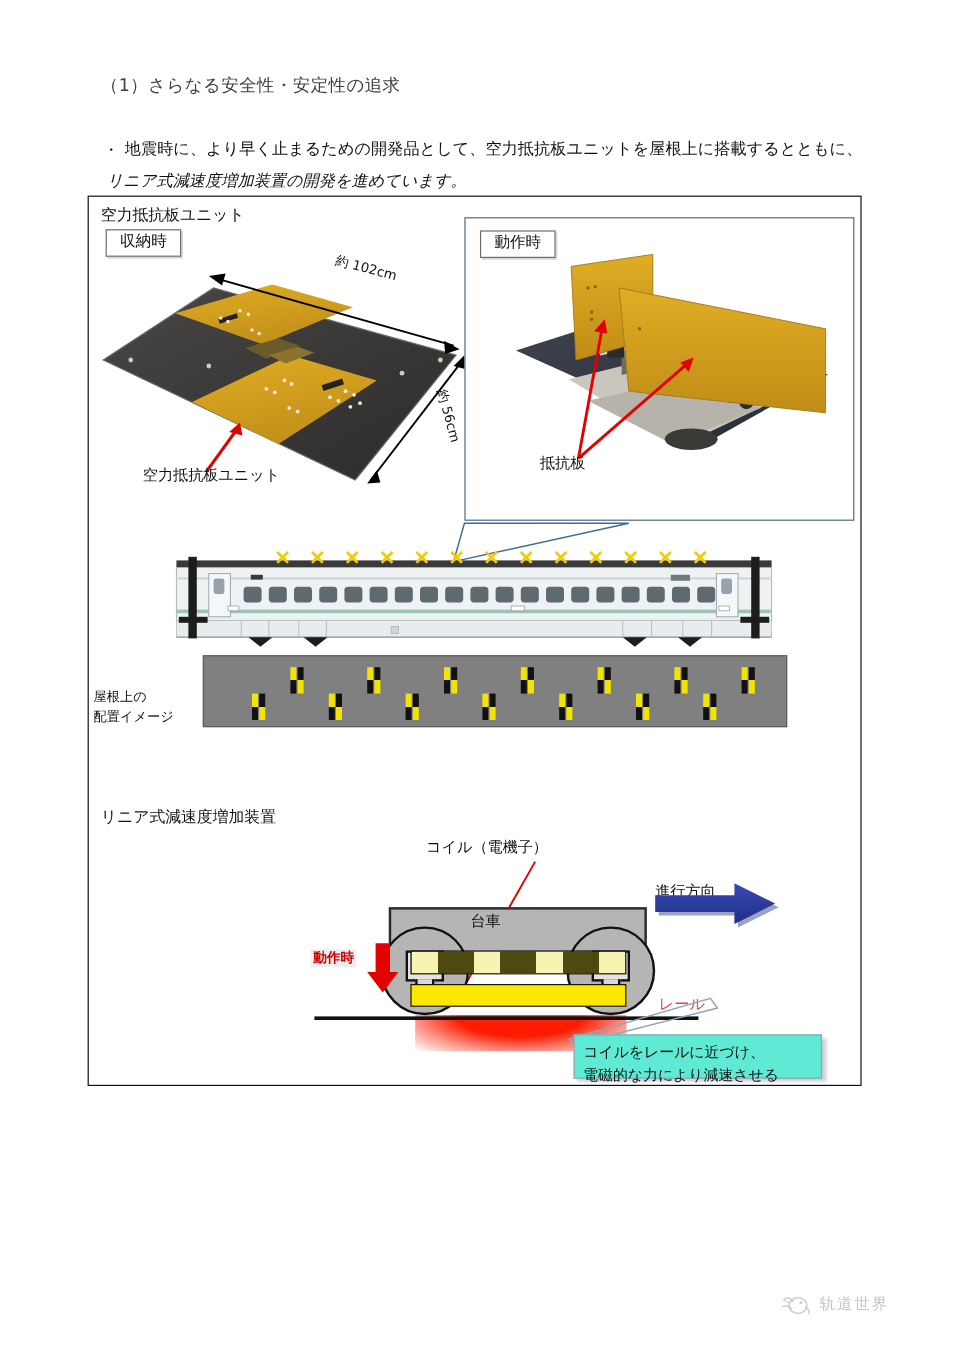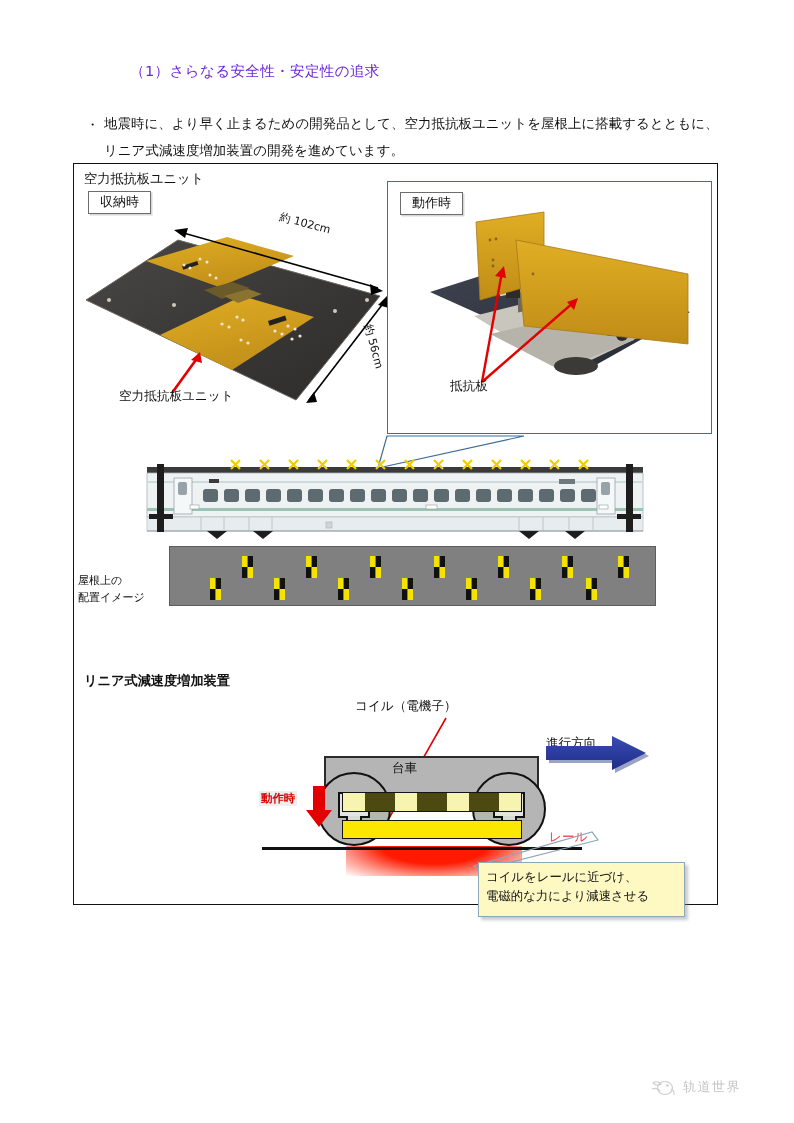--- a/index.html
+++ b/index.html
@@ -6,42 +6,42 @@
   body{
     width:794px;height:1123px;background:#ffffff;
     font-family:"DejaVu Sans","Liberation Sans",sans-serif;
     color:#1a1a1a;position:relative;overflow:hidden;
   }
   .page{position:absolute;inset:0;}
 
   
   .h-title{
     position:absolute;left:84px;top:62px;font-size:14.5px;letter-spacing:.4px;
-    color:#6d28d9;white-space:nowrap;margin-left:46px;
+    color:#404040;white-space:nowrap;
   }
   .bullet-dot{
     position:absolute;left:86px;top:116px;font-size:13px;color:#111;
   }
   .bullet-l1{
     position:absolute;left:104px;top:115px;font-size:13.4px;color:#111;
     letter-spacing:.1px;white-space:nowrap;
   }
   .bullet-l2{
-    position:absolute;left:104px;top:142px;font-size:13.4px;color:#111;
-    letter-spacing:.1px;white-space:nowrap;
+    position:absolute;left:89px;top:142px;font-size:13.4px;color:#111;
+    letter-spacing:.1px;white-space:nowrap;font-style:italic;
   }
 
   
   .figure-box{
     position:absolute;left:73px;top:163px;width:645px;height:742px;
     border:1.4px solid #111;background:#fff;box-sizing:border-box;
   }
 
   .lbl-unit-title{position:absolute;left:10px;top:6px;font-size:13.2px;color:#111;}
-  .lbl-linear-title{position:absolute;left:10px;top:508px;font-size:13.2px;color:#111;font-weight:bold;}
+  .lbl-linear-title{position:absolute;left:10px;top:508px;font-size:13.2px;color:#111;}
 
   .tag{
     position:absolute;border:1.4px solid #6d6d6d;background:#fff;
     font-size:13px;color:#111;padding:3px 11px 4px;line-height:1.1;
     box-shadow:1.5px 1.5px 0 rgba(140,140,140,.35);
   }
 
   
   .photo-left{position:absolute;left:8px;top:40px;width:318px;height:205px;}
   .photo-right-panel{
@@ -115,22 +115,22 @@
   }
   .lbl-daisha{position:absolute;left:318px;top:66px;font-size:12.6px;color:#111;}
   .lbl-rail{position:absolute;left:475px;top:135px;font-size:12.6px;color:#ef4444;}
   .lbl-coil{position:absolute;left:281px;top:4px;font-size:12.6px;color:#111;white-space:nowrap;}
   .lbl-dir{position:absolute;left:472px;top:20px;font-size:12.6px;color:#111;white-space:nowrap;margin-top:21px;}
   .lbl-dousa{
     position:absolute;left:185px;top:97px;font-size:11.4px;color:#d40000;
     font-weight:bold;background:rgba(235,235,235,.85);padding:0 2px;white-space:nowrap;
   }
   .callout{
-    position:absolute;left:404px;top:168px;width:207px;height:55px;
-    border:1.6px solid #8fa6b4;background:#fef9c3;box-sizing:border-box;
+    position:absolute;left:404px;top:168px;width:207px;height:37px;
+    border:1.6px solid #8fa6b4;background:#5eead4;box-sizing:border-box;
     box-shadow:3px 3px 3px rgba(120,130,140,.42);
     font-size:12.4px;line-height:1.55;color:#111;padding:4px 7px;
   }
   svg{display:block;overflow:visible;}
 
   
   .wm{
     position:absolute;left:650px;top:1076px;display:flex;align-items:center;gap:7px;
     opacity:.5;
   }

